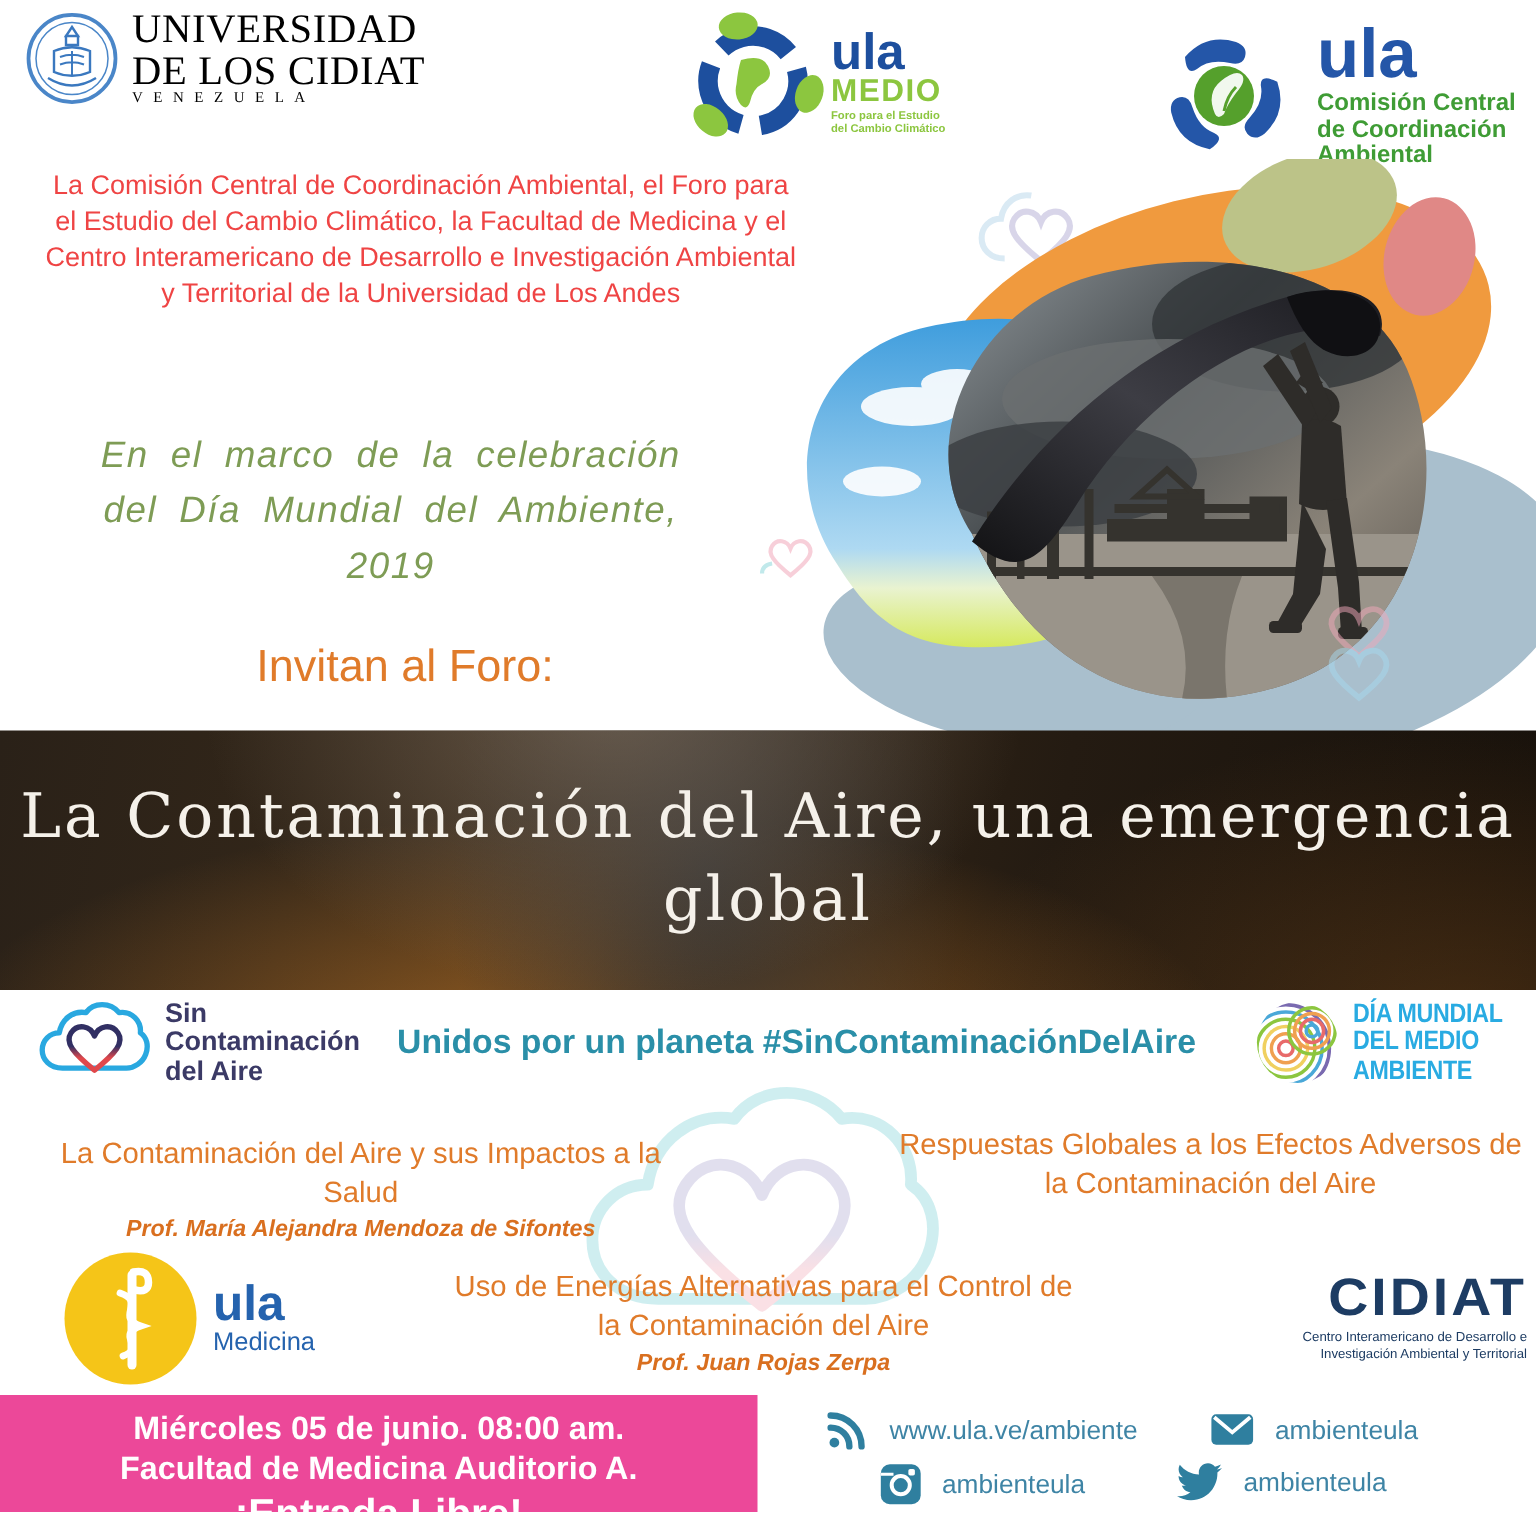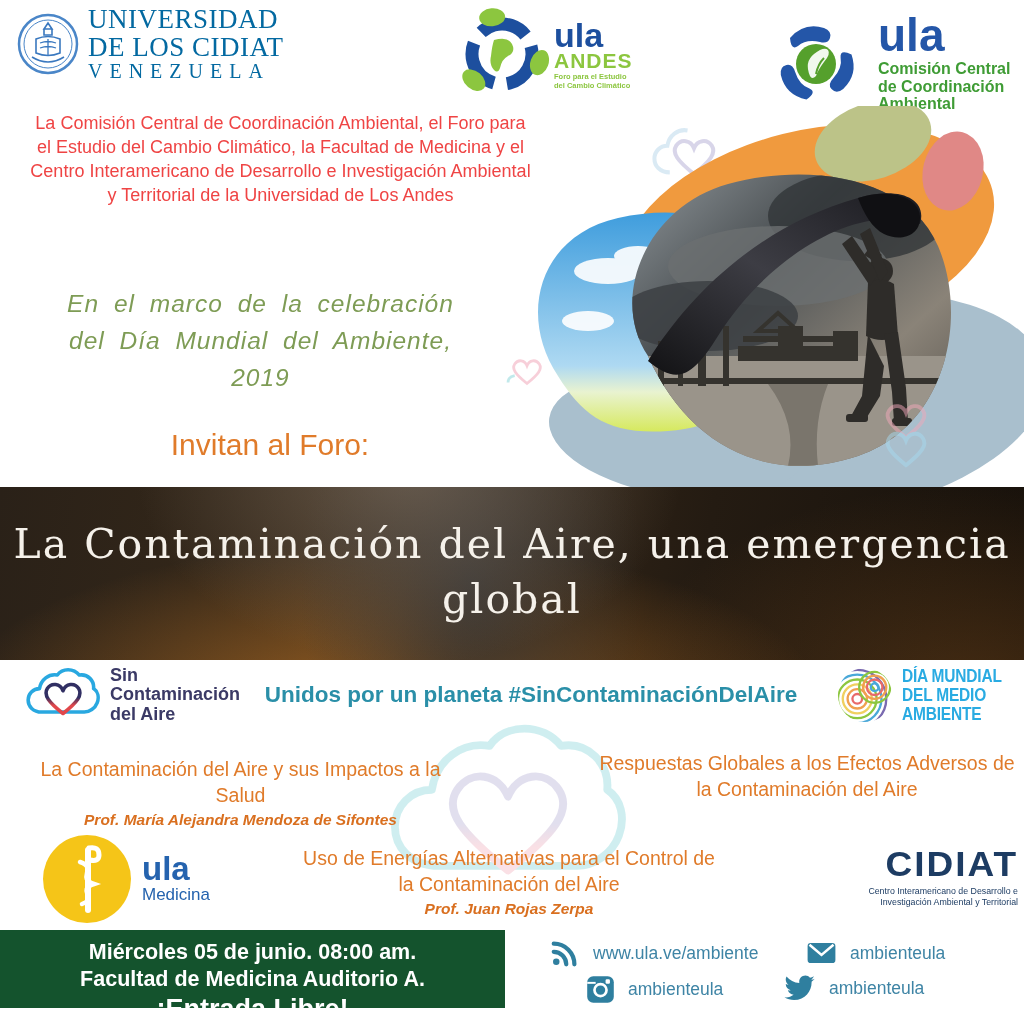--- a/index.html
+++ b/index.html
@@ -2,24 +2,24 @@
 <html><head>
 <meta charset="utf-8">
 <style>
   html,body{margin:0;padding:0;background:#888;}
   #poster{position:relative;width:1024px;height:1024px;background:#ffffff;overflow:hidden;
           font-family:"Liberation Sans",sans-serif;margin:0 auto;}
   .abs{position:absolute;}
 
   
   .ula-logo{left:16px;top:6px;display:flex;align-items:center;gap:8px;}
-  .ula-logo .txt{color:#0369a1;font-family:"Liberation Serif",serif;line-height:1.02;}
+  .ula-logo .txt{color:#000000;font-family:"Liberation Serif",serif;line-height:1.02;}
   .ula-logo .l1{font-size:27px;letter-spacing:.5px;}
   .ula-logo .l2{font-size:27px;letter-spacing:.5px;}
-  .ula-logo .l3{font-size:20px;letter-spacing:7px;}
+  .ula-logo .l3{font-size:10px;letter-spacing:7px;}
 
   .fecc-logo{left:452px;top:4px;display:flex;align-items:center;}
   .fecc-txt{margin-left:2px;line-height:1;}
   .fecc-txt .ula{color:#1d4f9e;font-weight:bold;font-size:34px;letter-spacing:0px;}
   .fecc-txt .fecc{color:#8cc63f;font-weight:bold;font-size:21px;letter-spacing:1px;margin-top:-2px;}
   .fecc-txt .sub{color:#8cc63f;font-size:7.5px;font-weight:bold;line-height:1.15;margin-top:2px;}
 
   .ccca-logo{left:760px;top:8px;display:flex;align-items:center;gap:6px;}
   .ccca-txt .ula{color:#2456a8;font-weight:bold;font-size:46px;line-height:.9;}
   .ccca-txt .sub{color:#3f9c35;font-weight:bold;font-size:16px;line-height:1.1;margin-top:4px;}
@@ -62,21 +62,21 @@
   
   .med-logo{left:42px;top:834px;display:flex;align-items:center;gap:10px;}
   .med-txt .ula{color:#2563ae;font-weight:bold;font-size:33px;line-height:.95;}
   .med-txt .sub{color:#2563ae;font-size:17px;}
   .cidiat{left:818px;top:846px;width:200px;text-align:right;}
   .cidiat .name{color:#1d3c63;font-weight:800;font-size:37px;letter-spacing:2px;line-height:1;
                 transform:scaleY(.95);}
   .cidiat .sub{color:#1d3c63;font-size:8.8px;line-height:1.25;margin-top:3px;}
 
   
-  .event-box{left:0;top:930px;width:505px;height:78px;background:#14532d;color:#ffffff;
+  .event-box{left:0;top:930px;width:505px;height:78px;background:#ec4899;color:#ffffff;
              text-align:center;padding-top:9px;box-sizing:border-box;}
   .event-box .l1,.event-box .l2{font-weight:bold;font-size:21.5px;line-height:1.26;}
   .event-box .l3{font-weight:bold;font-size:27px;line-height:1.2;}
   .contact{position:absolute;display:flex;align-items:center;gap:13px;color:#3e84a5;font-size:17.5px;}
   .c1{left:550px;top:938px;}
   .c2{left:806px;top:941px;}
   .c3{left:586px;top:975px;}
   .c4{left:784px;top:975px;}
 
   .wm{position:absolute;pointer-events:none;}
@@ -107,21 +107,21 @@
       <g transform="rotate(-15 50 50)">
         <circle cx="50" cy="50" r="30" fill="none" stroke="#1d4f9e" stroke-width="13" stroke-dasharray="50 13" stroke-linecap="butt"></circle>
         <ellipse cx="50" cy="12" rx="13" ry="9" fill="#8cc63f" transform="rotate(10 50 12)"></ellipse>
         <ellipse cx="16" cy="68" rx="13" ry="9" fill="#8cc63f" transform="rotate(55 16 68)"></ellipse>
         <ellipse cx="84" cy="68" rx="13" ry="9" fill="#8cc63f" transform="rotate(-55 84 68)"></ellipse>
       </g>
       <path d="M42 36 q14 -4 18 4 q4 8 -4 12 q-6 3 -8 12 q-2 6 -6 2 q-5 -6 -3 -14 q1 -10 3 -16 z" fill="#8cc63f"></path>
     </svg>
     <div class="fecc-txt">
       <div class="ula">ula</div>
-      <div class="fecc">ANDES</div>
+      <div class="fecc">MEDIO</div>
       <div class="sub">
         <div>Foro para el Estudio</div>
         <div>del Cambio Climático</div>
       </div>
     </div>
   </div>
 
   <div class="abs ccca-logo">
     <svg width="112" height="112" viewBox="0 0 112 112">
       <g fill="#2456a8">

